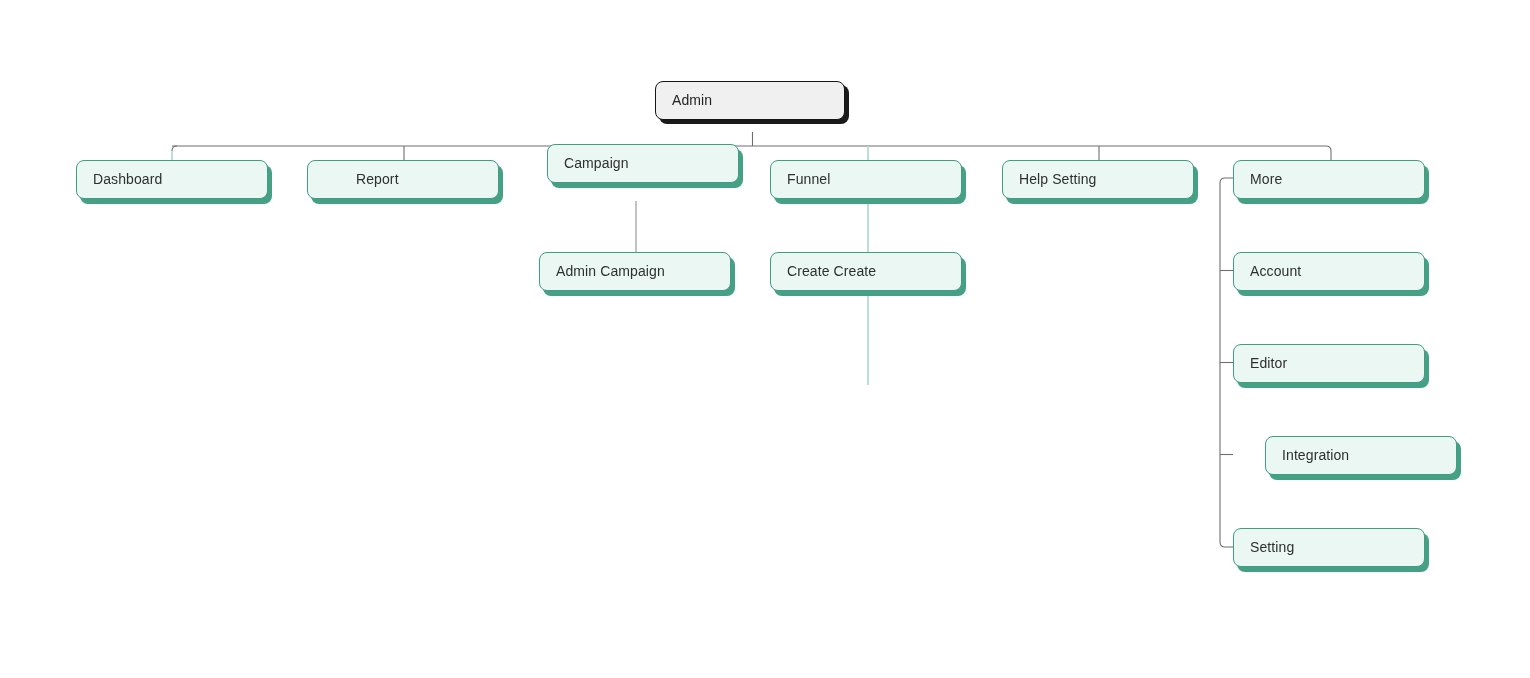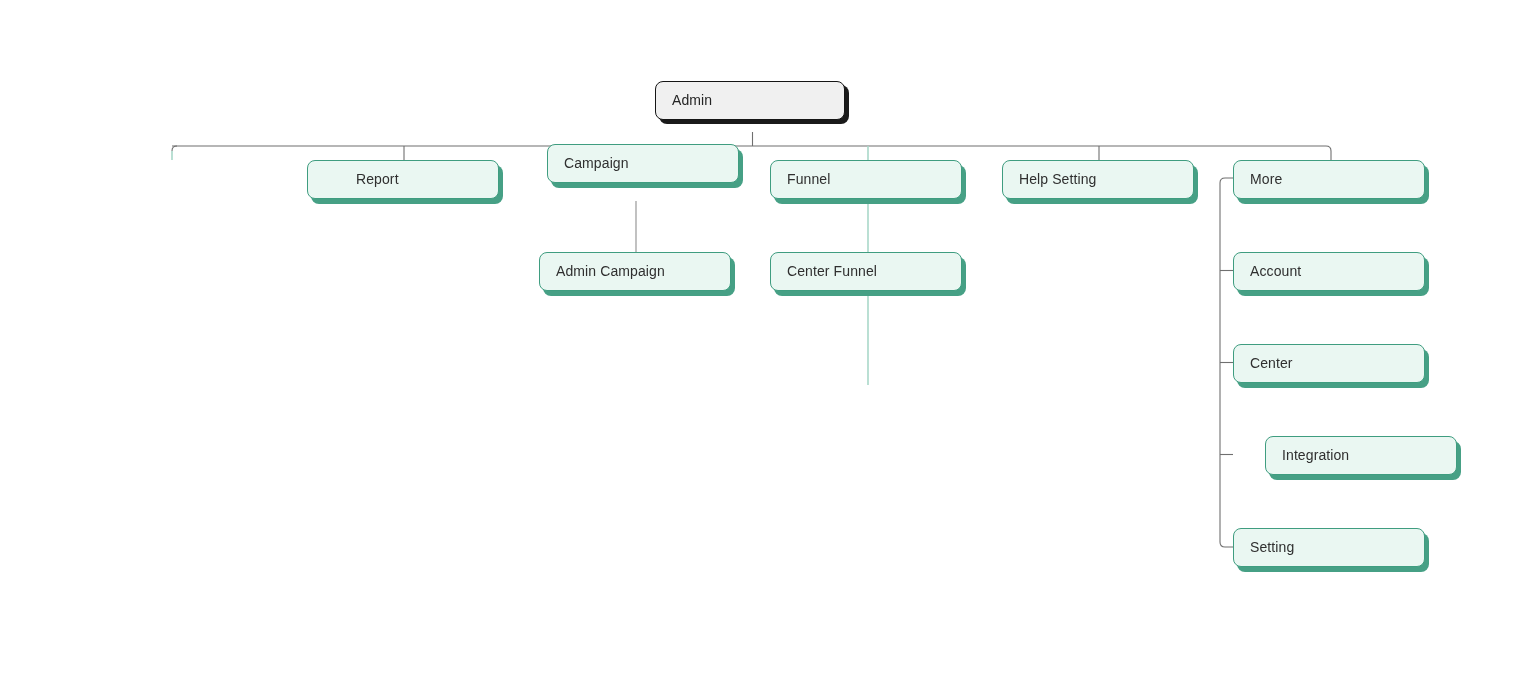--- a/index.html
+++ b/index.html
@@ -87,20 +87,23 @@
       <path d="M1220,362.5 L1233,362.5" stroke="#6f6f6f" stroke-width="1.1"></path>
       <path d="M1220,454.5 L1233,454.5" stroke="#6f6f6f" stroke-width="1.1"></path>
       <path d="M1220,542 Q1220,547 1225,547 L1233,547" stroke="#6f6f6f" stroke-width="1.1"></path>
     </g>
   </svg>
 
   <div class="node node-root" style="left:655px; top:81px; width:190px; height:39px;">
     <span class="node-label">Admin</span>
   </div>
 
+  <div class="node node-branch" style="left:76px; top:160px; width:192px; height:39px;">
+    <span class="node-label">Dashboard</span>
+  </div>
 
   <div class="node node-branch" style="left:307px; top:160px; width:192px; height:39px;padding-left:48px;">
     <span class="node-label">Report</span>
   </div>
 
   <div class="node node-branch" style="left:539px; top:144px; width:192px; height:39px;margin-left:8px;">
     <span class="node-label">Campaign</span>
   </div>
 
   <div class="node node-branch" style="left:770px; top:160px; width:192px; height:39px;">
@@ -113,30 +116,30 @@
 
   <div class="node node-branch" style="left:1233px; top:160px; width:192px; height:39px;">
     <span class="node-label">More</span>
   </div>
 
   <div class="node node-branch" style="left:539px; top:252px; width:192px; height:39px;">
     <span class="node-label">Admin Campaign</span>
   </div>
 
   <div class="node node-branch" style="left:770px; top:252px; width:192px; height:39px;">
-    <span class="node-label">Center Funnel</span>
+    <span class="node-label">Create Create</span>
   </div>
 
 
   <div class="node node-branch" style="left:1233px; top:252px; width:192px; height:39px;">
     <span class="node-label">Account</span>
   </div>
 
   <div class="node node-branch" style="left:1233px; top:344px; width:192px; height:39px;">
-    <span class="node-label">Center</span>
+    <span class="node-label">Editor</span>
   </div>
 
   <div class="node node-branch" style="left:1233px; top:436px; width:192px; height:39px;margin-left:32px;">
     <span class="node-label">Integration</span>
   </div>
 
   <div class="node node-branch" style="left:1233px; top:528px; width:192px; height:39px;">
     <span class="node-label">Setting</span>
   </div>
 

